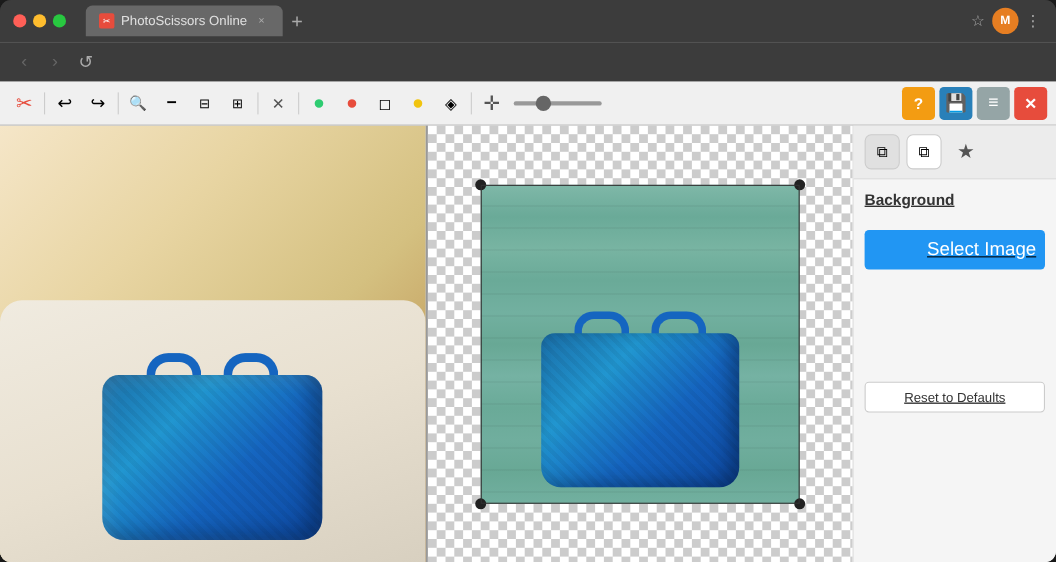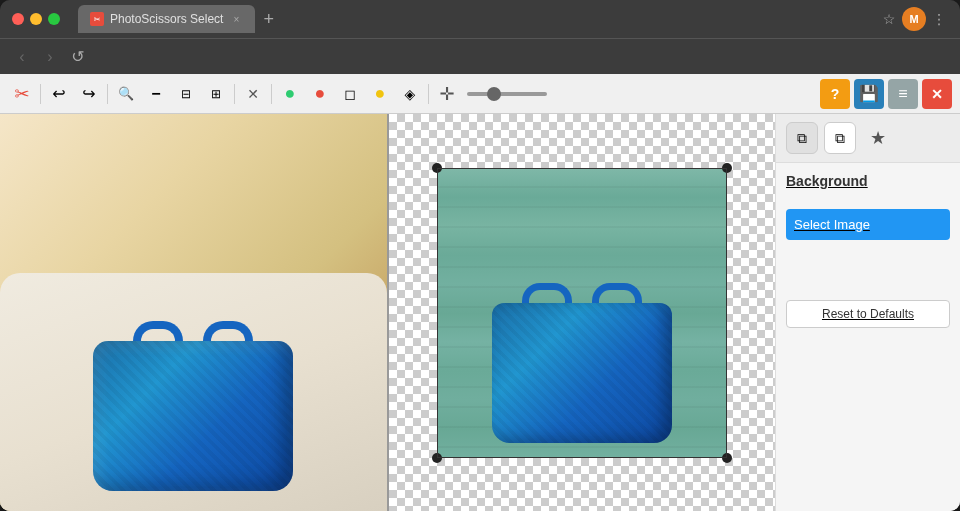--- a/index.html
+++ b/index.html
@@ -502,53 +502,54 @@
       appearance: auto;
     }
 
     .select-image-btn {
       width: 100%;
       padding: 8px;
       background: #2196f3;
       color: white;
       border: none;
       border-radius: 4px;
-      font-size: 13px;
+      font-size: 17px;
       font-weight: 500;
       cursor: pointer;
-      text-align: left;
+      text-align: right;
     }
 
     .reset-btn {
       width: 100%;
       padding: 6px;
       background: white;
       color: #333;
       border: 1px solid #ccc;
       border-radius: 4px;
       font-size: 12px;
       cursor: pointer;
       text-align: center;
+      margin-top: 42px;
     }
   </style>
 </head>
 <body>
 
 <div class="browser-frame">
 
   <div class="title-bar">
     <div class="traffic-lights">
       <div class="traffic-light tl-red"></div>
       <div class="traffic-light tl-yellow"></div>
       <div class="traffic-light tl-green"></div>
     </div>
     <div class="tab-bar">
       <div class="tab active">
         <div class="tab-favicon">✂</div>
-        <span>PhotoScissors Select</span>
+        <span>PhotoScissors Online</span>
         <div class="tab-close">×</div>
       </div>
       <div class="tab-new">+</div>
     </div>
     <div class="browser-icons">
       <div class="browser-icon">☆</div>
       <div class="user-avatar">M</div>
       <div class="browser-icon">⋮</div>
     </div>
   </div>

